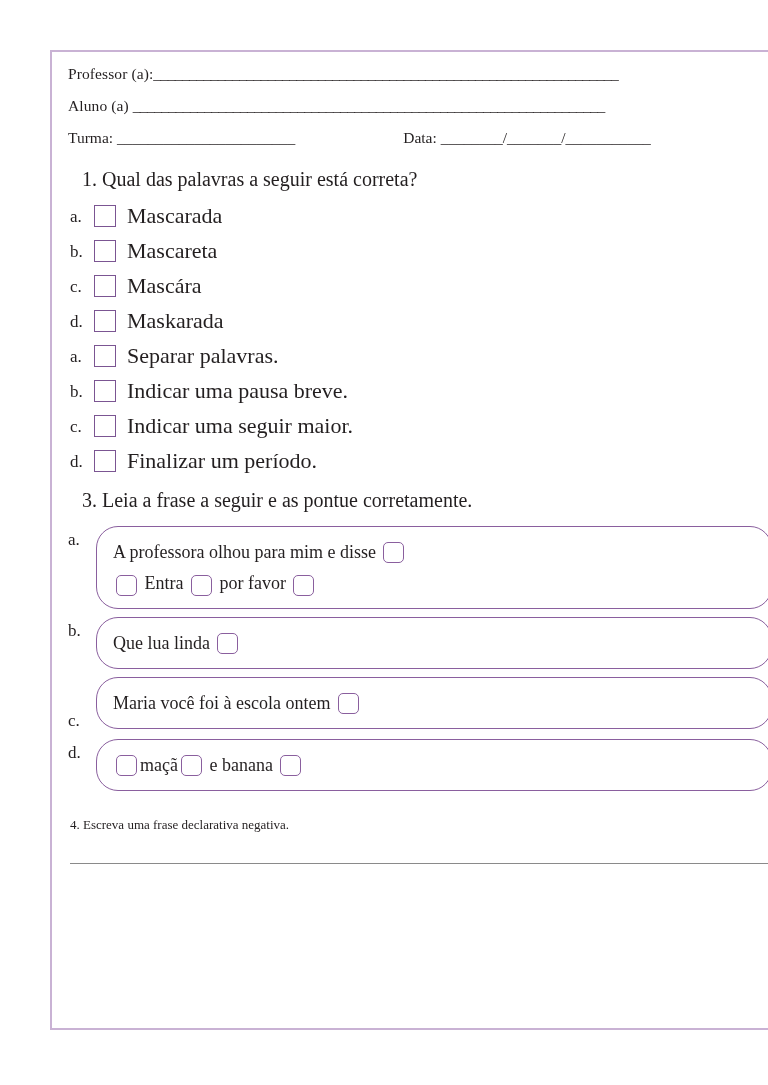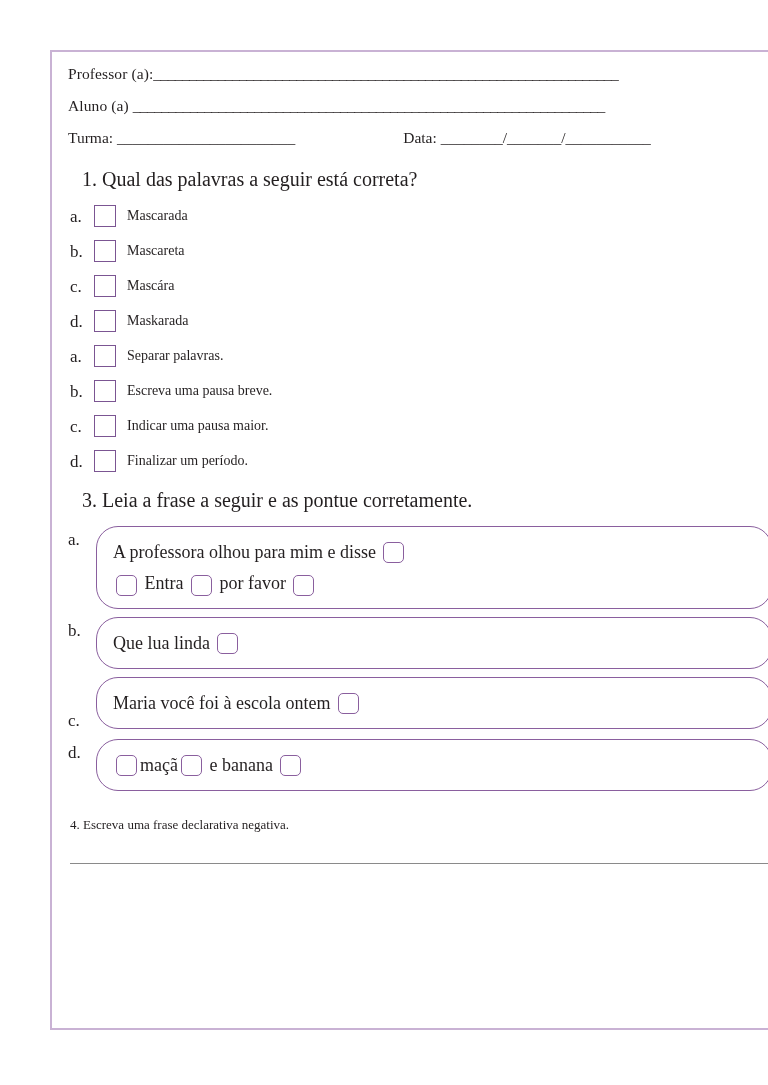--- a/index.html
+++ b/index.html
@@ -79,21 +79,21 @@
   .cb-square {
     width: 22px;
     height: 22px;
     box-sizing: border-box;
     border: 1.6px solid #7b5592;
     background: #fff;
     flex: 0 0 22px;
     margin-right: 11px;
   }
   .opt-label {
-    font-size: 14px;
+    font-size: 22px;
   }
 
   
   .sent-item {
     display: flex;
     align-items: flex-start;
     margin-bottom: 8px;
   }
   .sent-letter {
     width: 28px;
@@ -196,26 +196,26 @@
 
 
     <div class="opt-row">
       <span class="opt-letter">a.</span>
       <span class="cb-square"></span>
       <span class="opt-label">Separar palavras.</span>
     </div>
     <div class="opt-row">
       <span class="opt-letter">b.</span>
       <span class="cb-square"></span>
-      <span class="opt-label">Escreva uma pausa breve.</span>
+      <span class="opt-label">Indicar uma pausa breve.</span>
     </div>
     <div class="opt-row">
       <span class="opt-letter">c.</span>
       <span class="cb-square"></span>
-      <span class="opt-label">Indicar uma pausa maior.</span>
+      <span class="opt-label">Indicar uma seguir maior.</span>
     </div>
     <div class="opt-row">
       <span class="opt-letter">d.</span>
       <span class="cb-square"></span>
       <span class="opt-label">Finalizar um período.</span>
     </div>
 
     <div class="q-text tight">3. Leia a frase a seguir e as pontue corretamente.</div>
 
     <div class="sent-item">

